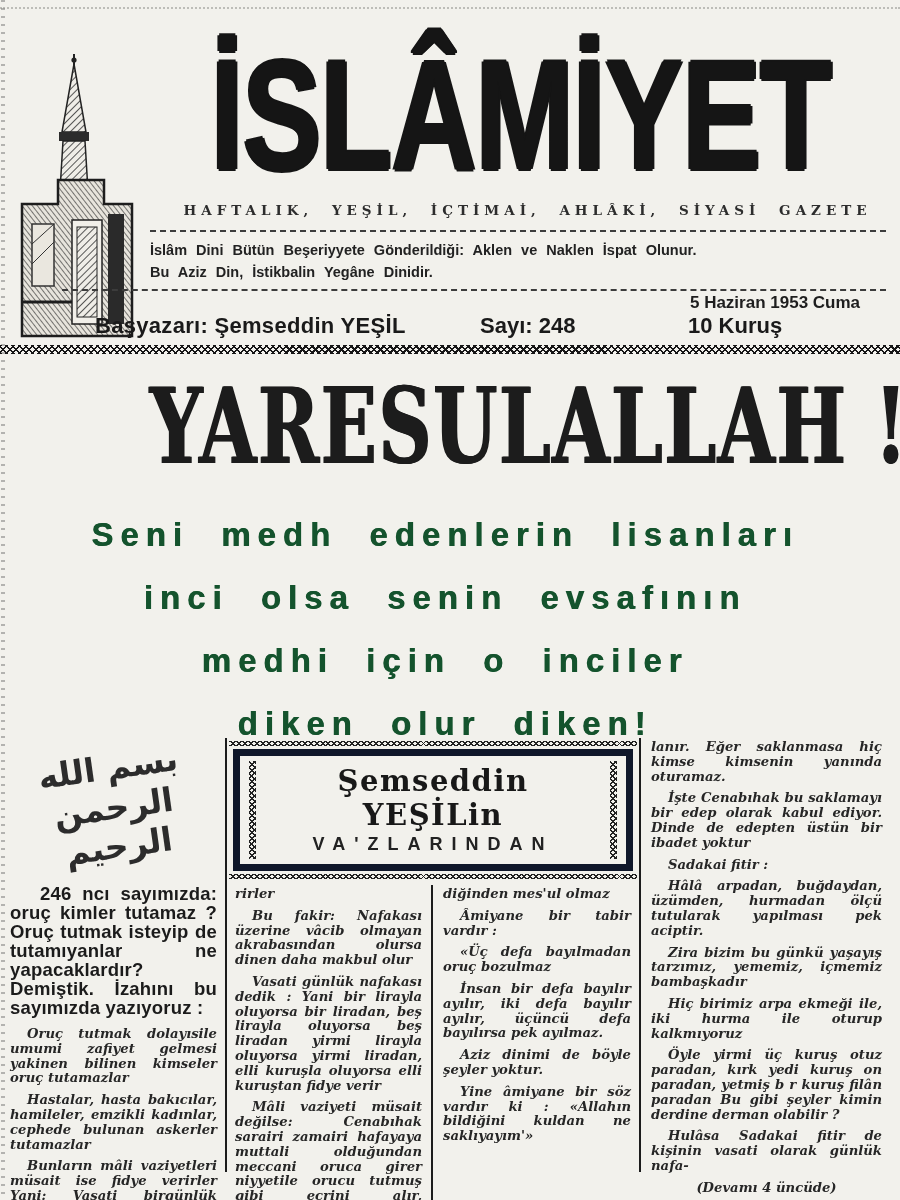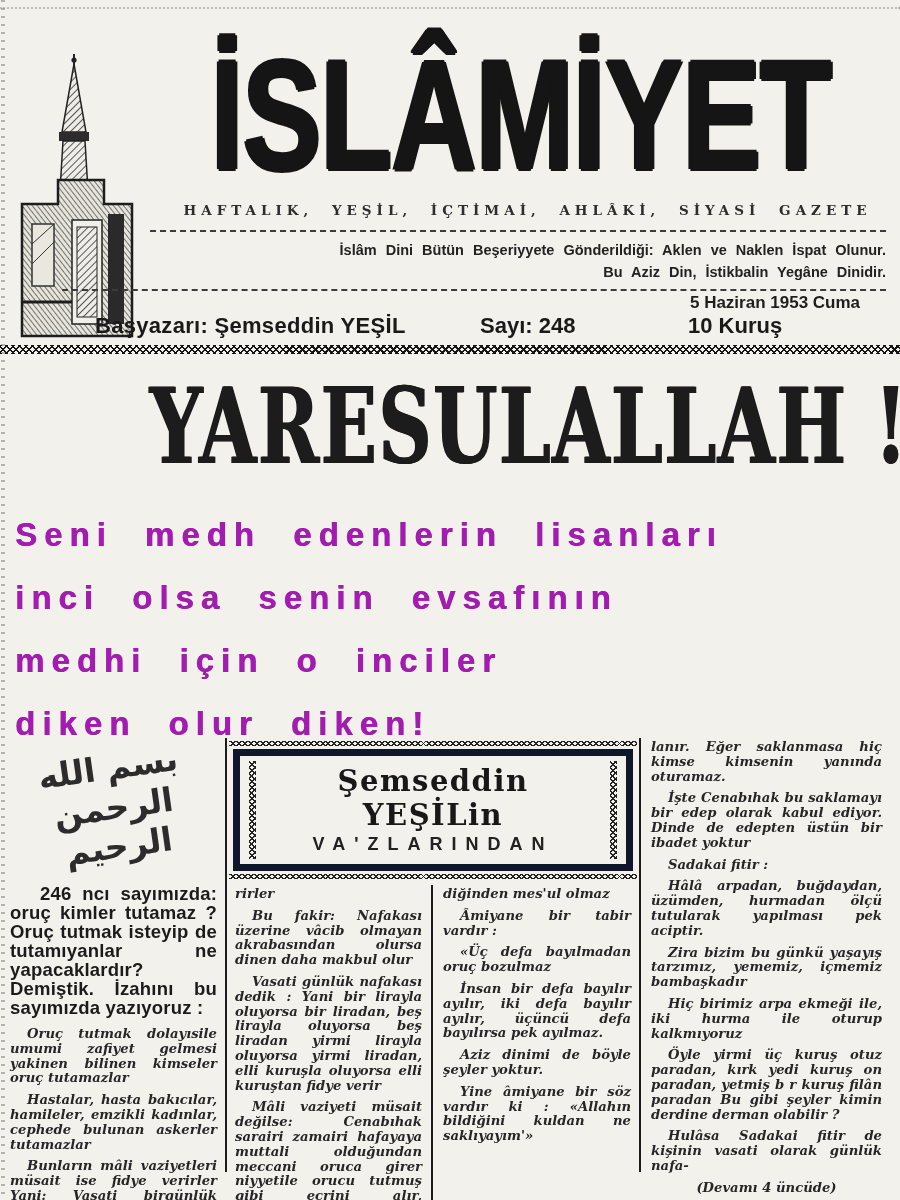--- a/index.html
+++ b/index.html
@@ -14,39 +14,39 @@
   .title{position:absolute;left:150px;top:40px;right:8px;text-align:center;white-space:nowrap;}
   .title span{display:inline-block;font-weight:bold;font-size:118px;line-height:118px;letter-spacing:-1px;
         transform:scaleY(1.32);transform-origin:50% 8%;color:#151515;
         text-shadow:1.8px 0 currentColor,-1.8px 0 currentColor,0 1.3px currentColor,0 -1.3px currentColor;}
   .subtitle{position:absolute;top:202px;left:165px;right:10px;text-align:center;
         font-family:"DejaVu Serif",serif;font-size:13.5px;font-weight:bold;
         letter-spacing:5px;word-spacing:9px;color:#2d2d2d;}
   .rule{border-top:2px dashed #3c3c3c;}
   .rule1{position:absolute;top:230px;left:150px;right:14px;}
   .rule2{position:absolute;top:289px;left:62px;right:14px;}
-  .motto{position:absolute;top:239px;left:150px;right:14px;text-align:right;
+  .motto{position:absolute;top:239px;left:150px;right:14px;text-align:left;
         font-weight:bold;font-size:14.5px;line-height:22px;word-spacing:5px;color:#222;}
   .date{position:absolute;top:293px;left:660px;width:230px;text-align:center;
         font-size:17px;font-weight:bold;color:#1e1e1e;}
   .editor{position:absolute;top:313px;left:95px;font-size:22px;font-weight:bold;letter-spacing:.3px;}
   .issue{position:absolute;top:313px;left:480px;font-size:22px;font-weight:bold;}
   .price{position:absolute;top:313px;left:688px;font-size:22px;font-weight:bold;text-align:center;}
   .chain{position:absolute;top:345px;left:0;right:0;height:9px;
         background-image:repeating-linear-gradient(45deg,#161616 0 1.6px,transparent 1.6px 4.6px),
                          repeating-linear-gradient(135deg,#161616 0 1.6px,transparent 1.6px 4.6px);}
 
   
   .headline{position:absolute;top:372px;left:55px;right:170px;text-align:center;white-space:nowrap;}
   .headline span{display:inline-block;font-family:"DejaVu Serif",serif;font-weight:bold;
         font-size:92px;line-height:96px;letter-spacing:2px;color:#1c1c1c;
         transform:scale(.8,1.14);transform-origin:50% 0;
         text-shadow:1px 0 currentColor,-1px 0 currentColor;}
-  .subheads{position:absolute;top:503px;left:15px;right:25px;
-        font-weight:bold;font-size:33px;letter-spacing:7px;word-spacing:16px;color:#a21caf;}
+  .subheads{position:absolute;top:503px;left:15px;right:25px;text-align:center;
+        font-weight:bold;font-size:33px;letter-spacing:7px;word-spacing:16px;color:#14532d;}
   .subheads div{line-height:63px;text-shadow:.6px 0 currentColor;}
 
   
   .body{position:absolute;top:738px;left:6px;right:6px;bottom:28px;display:flex;align-items:stretch;}
   .col p{font-family:"DejaVu Serif",serif;font-style:italic;font-weight:bold;
         font-size:13.2px;line-height:14.8px;text-align:justify;margin:0 0 7px;
         text-indent:17px;color:#262626;}
   .col p.noindent{text-indent:0;}
   .col1{width:219px;box-sizing:border-box;padding:0 8px 0 4px;}
   .calligraphy{height:138px;display:flex;align-items:center;justify-content:center;margin-bottom:8px;}

